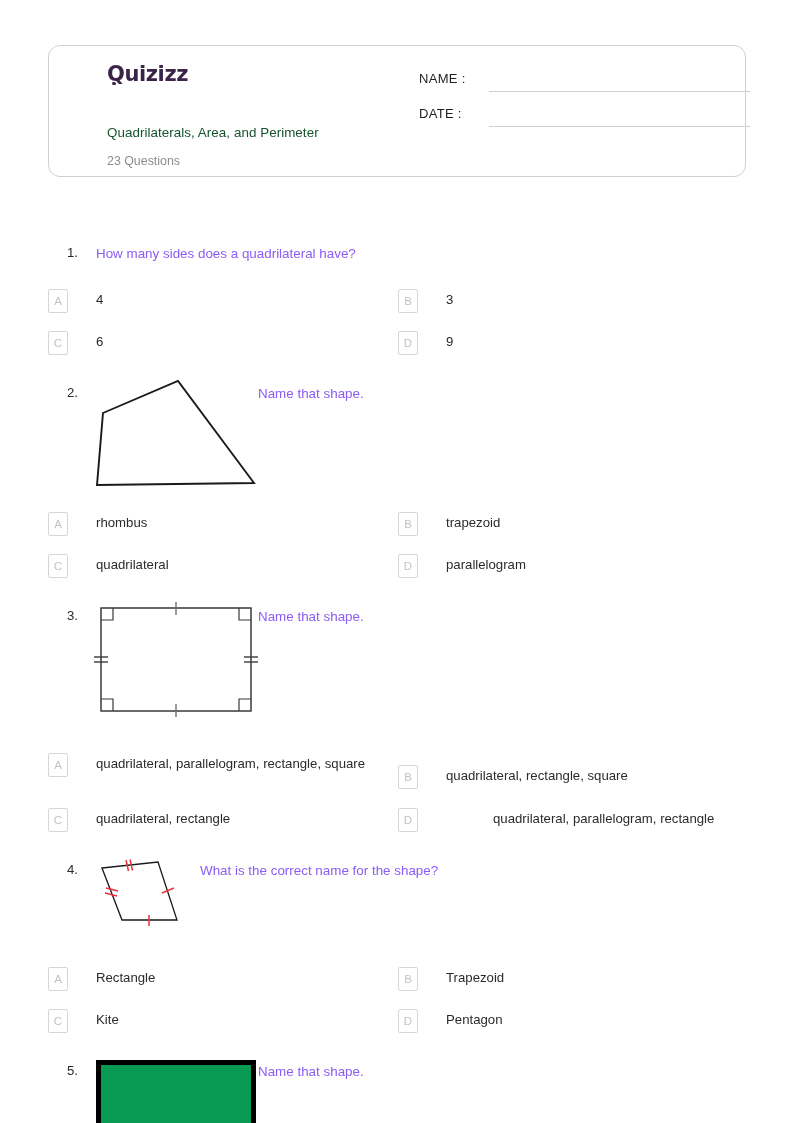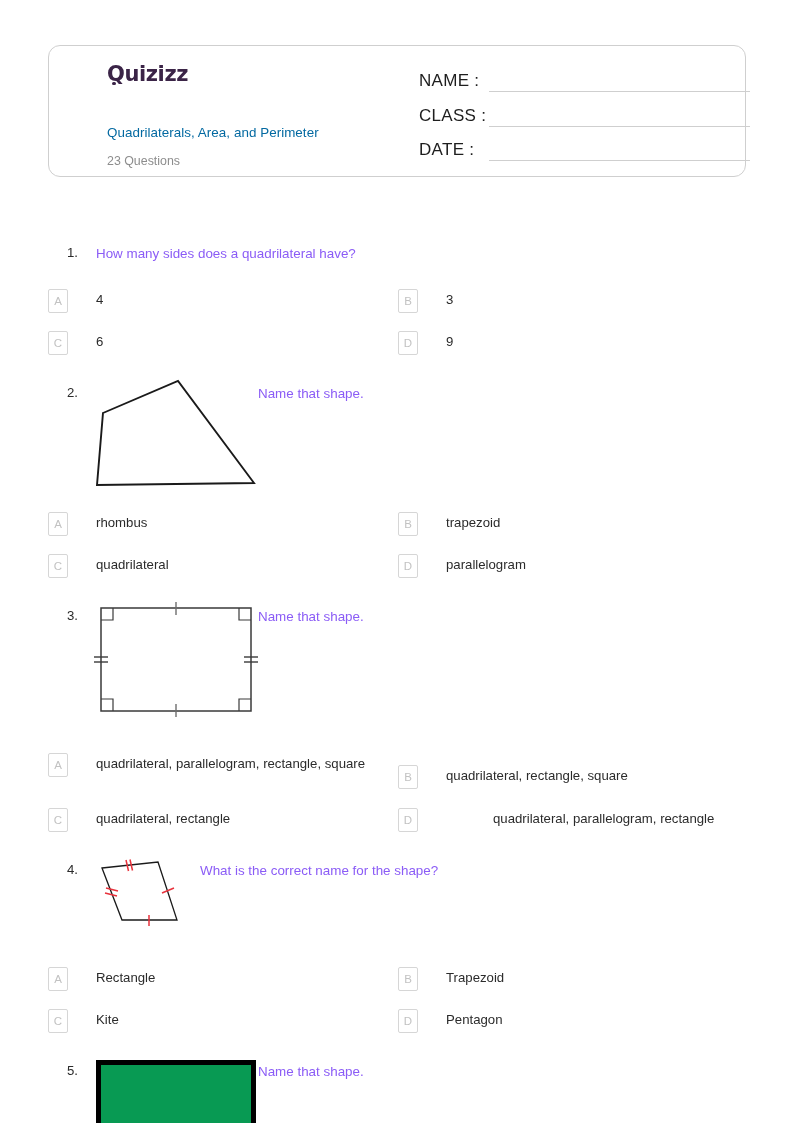--- a/index.html
+++ b/index.html
@@ -51,21 +51,21 @@
     width: 3.4px; height: 3.4px;
     border-radius: 50%;
     background: #3b2447;
     left: 5.2px; bottom: 1px;
   }
   .quiz-title {
     position: absolute;
     left: 48px;
     top: 79px;
     font-size: 13.4px;
-    color: #0369a1;
+    color: #14532d;
     letter-spacing: 0.05px;
     white-space: nowrap;
   }
   .quiz-count {
     position: absolute;
     left: 48px;
     top: 108px;
     font-size: 12.4px;
     color: #8d8d8d;
   }
@@ -77,21 +77,21 @@
     width: 320px;
   }
   .field-row {
     position: relative;
     height: 34.5px;
   }
   .field-label {
     position: absolute;
     left: 0;
     top: 5px;
-    font-size: 17px;
+    font-size: 13px;
     color: #1e1e1e;
     letter-spacing: 0.3px;
     white-space: nowrap;
   }
   .field-line {
     position: absolute;
     left: 70px;
     right: -11px;
     top: 25px;
     border-bottom: 1px solid #cfcfcf;
@@ -176,24 +176,20 @@
     <div class="quiz-title">Quadrilaterals, Area, and Perimeter</div>
     <div class="quiz-count">23 Questions</div>
   </div>
 
   <div class="fields">
     <div class="field-row">
       <span class="field-label">NAME :</span>
       <span class="field-line"></span>
     </div>
     <div class="field-row">
-      <span class="field-label">CLASS :</span>
-      <span class="field-line"></span>
-    </div>
-    <div class="field-row">
       <span class="field-label">DATE  :</span>
       <span class="field-line"></span>
     </div>
   </div>
 </div>
 
 <div class="qlist">
 
   <div class="question" style="top:245px;">
     <span class="q-num">1.</span>

